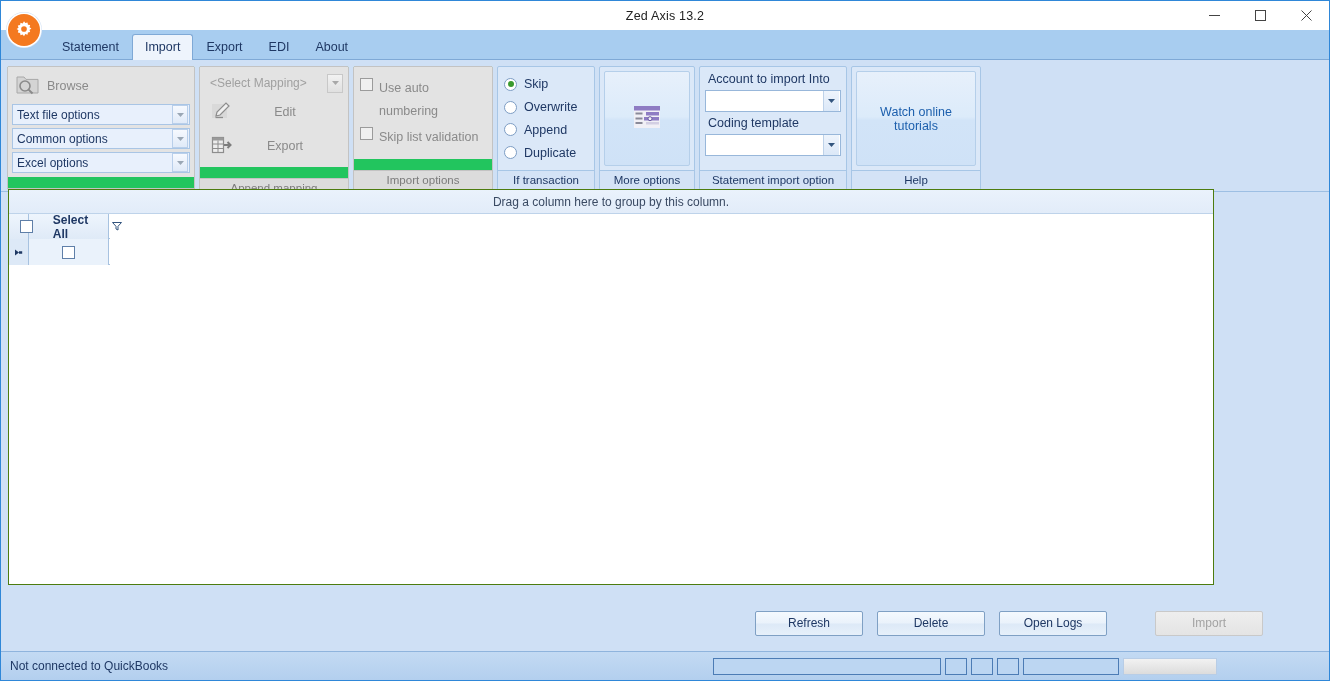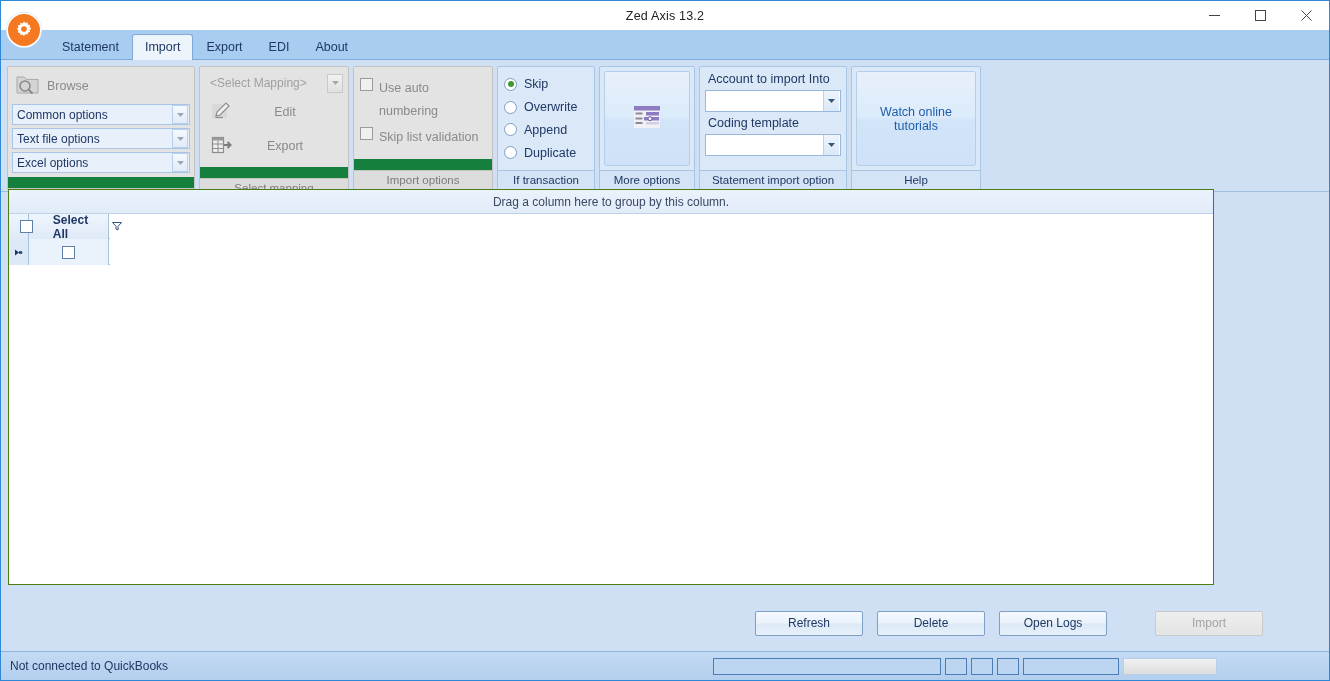--- a/index.html
+++ b/index.html
@@ -108,21 +108,21 @@
     gap: 4px;
   }
   .rb-group {
     height: 124px;
     display: flex;
     flex-direction: column;
     border: 1px solid #a7c6e6;
     border-radius: 2px;
     background: #dbe8f8;
   }
-  .rb-group.disabled { background: #15803d; border-color: #c3c3c3; gap: 11px; }
+  .rb-group.disabled { background: #22c55e; border-color: #c3c3c3; gap: 11px; }
   .rb-body {
     flex: 1;
     display: flex;
     padding: 4px;
     position: relative;
   }
   .rb-foot {
     height: 19px;
     line-height: 18px;
     text-align: center;
@@ -446,29 +446,29 @@
           <span>
             <svg width="24" height="22" viewBox="0 0 24 22">
               <path d="M1 3h7l2 2.4h12V19H1z" fill="#d4d4d4" stroke="#a8a8a8" stroke-width="1"></path>
               <circle cx="9" cy="12" r="5" fill="none" stroke="#8a8a8a" stroke-width="1.6"></circle>
               <line x1="12.6" y1="15.6" x2="16.5" y2="19.5" stroke="#8a8a8a" stroke-width="2"></line>
             </svg>
           </span>
           <span>Browse</span>
         </div>
         <div class="combo-btn">
-          <span>Common options</span>
+          <span>Text file options</span>
           <span class="combo-arrow">
             <svg width="7" height="4" viewBox="0 0 7 4">
                 <path d="M0 0h7L3.5 4z" fill="#9aa7b5"></path>
               </svg>
           </span>
         </div>
         <div class="combo-btn">
-          <span>Text file options</span>
+          <span>Common options</span>
           <span class="combo-arrow">
             <svg width="7" height="4" viewBox="0 0 7 4">
                 <path d="M0 0h7L3.5 4z" fill="#9aa7b5"></path>
               </svg>
           </span>
         </div>
         <div class="combo-btn">
           <span>Excel options</span>
           <span class="combo-arrow">
             <svg width="7" height="4" viewBox="0 0 7 4">
@@ -507,21 +507,21 @@
               <rect x="2.5" y="3.5" width="11" height="3" fill="#9a9a9a"></rect>
               <line x1="2.5" y1="10" x2="13.5" y2="10" stroke="#8d8d8d" stroke-width="1"></line>
               <line x1="2.5" y1="14.5" x2="13.5" y2="14.5" stroke="#8d8d8d" stroke-width="1"></line>
               <line x1="8" y1="6.5" x2="8" y2="18.5" stroke="#8d8d8d" stroke-width="1"></line>
               <path d="M14 11h6m-2.5-3l3 3-3 3" fill="none" stroke="#7d7d7d" stroke-width="2"></path>
             </svg>
           </span>
           <span class="lbl">Export</span>
         </div>
       </div>
-      <div class="rb-foot">Select mapping</div>
+      <div class="rb-foot">Append mapping</div>
     </div>
 
     <div class="rb-group disabled" id="g-imp">
       <div class="rb-body">
         <div class="chk-row">
           <span class="chk-box"></span>
           <span>Use auto numbering</span>
         </div>
         <div class="chk-row">
           <span class="chk-box"></span>

